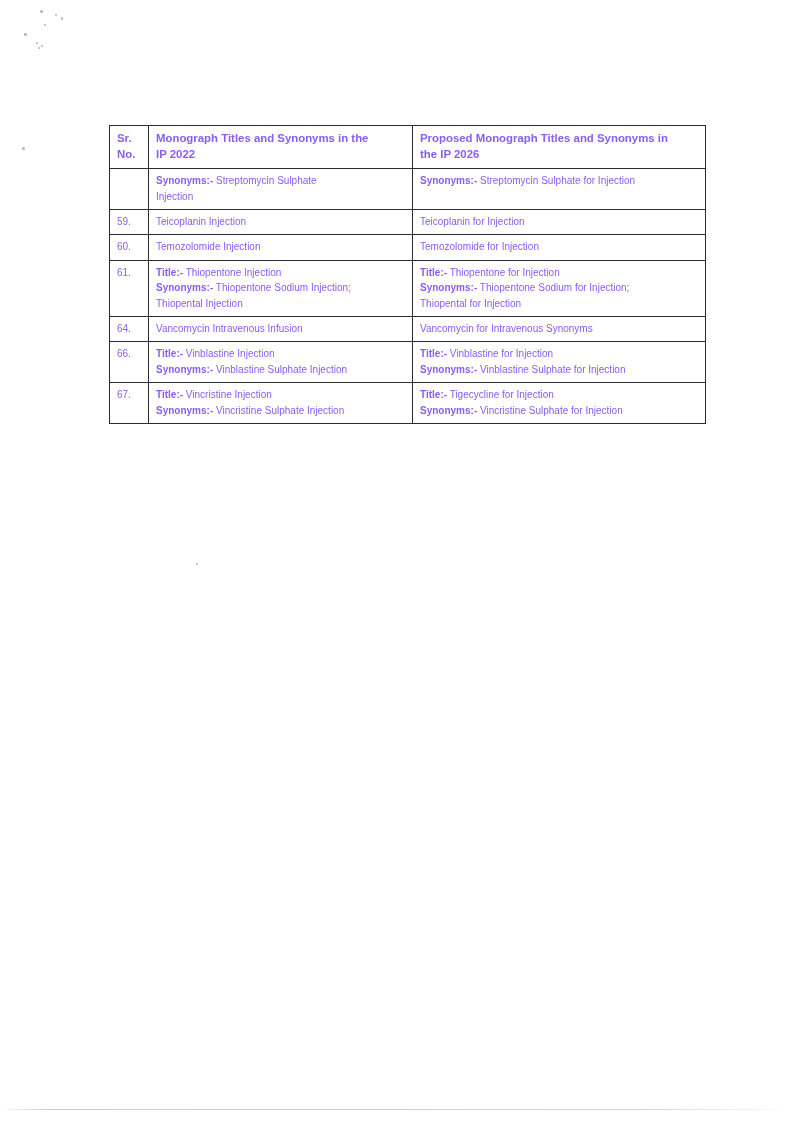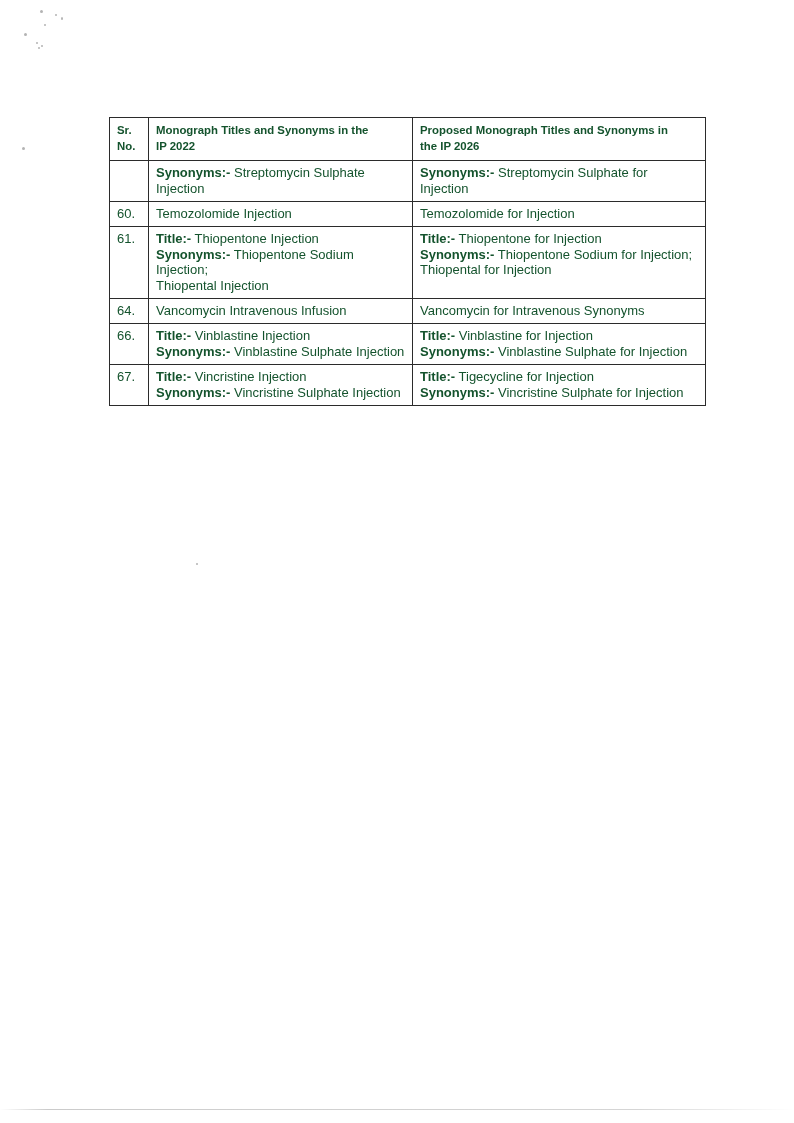--- a/index.html
+++ b/index.html
@@ -35,31 +35,31 @@
         rgba(150,150,150,.45) 30%,
         rgba(165,165,165,.5) 55%,
         rgba(155,155,155,.42) 80%,
         rgba(175,175,175,0) 100%);
   }
 
   
   .doc-table {
     position: absolute;
     left: 109px;
-    top: 117px;
+    top: 125px;
     width: 596px;
     border-collapse: collapse;
     table-layout: fixed;
-    color: #14532d;
+    color: #8b5cf6;
   }
   .doc-table td, .doc-table th {
     border: 1px solid #2b2b2b;
     vertical-align: top;
     padding: 4px 6px 5px 7px;
-    font-size: 13px;
+    font-size: 10px;
     line-height: 15.4px;
     text-align: left;
     font-weight: normal;
   }
   .col-sr   { width: 39px; }
   .col-ip22 { width: 264px; }
   .col-ip26 { width: 293px; }
 
   .doc-table thead th {
     font-weight: bold;
@@ -119,20 +119,29 @@
         <td class="sr-cell"></td>
         <td>
           <span class="cell-line"><span class="lbl">Synonyms:-</span><span> Streptomycin Sulphate</span></span>
           <span class="cell-line"><span>Injection</span></span>
         </td>
         <td>
           <span class="cell-line"><span class="lbl">Synonyms:-</span><span> Streptomycin Sulphate for Injection</span></span>
         </td>
       </tr>
       <tr>
+        <td class="sr-cell">59.</td>
+        <td>
+          <span class="cell-line"><span>Teicoplanin Injection</span></span>
+        </td>
+        <td>
+          <span class="cell-line"><span>Teicoplanin for Injection</span></span>
+        </td>
+      </tr>
+      <tr>
         <td class="sr-cell">60.</td>
         <td>
           <span class="cell-line"><span>Temozolomide Injection</span></span>
         </td>
         <td>
           <span class="cell-line"><span>Temozolomide for Injection</span></span>
         </td>
       </tr>
       <tr>
         <td class="sr-cell">61.</td>

